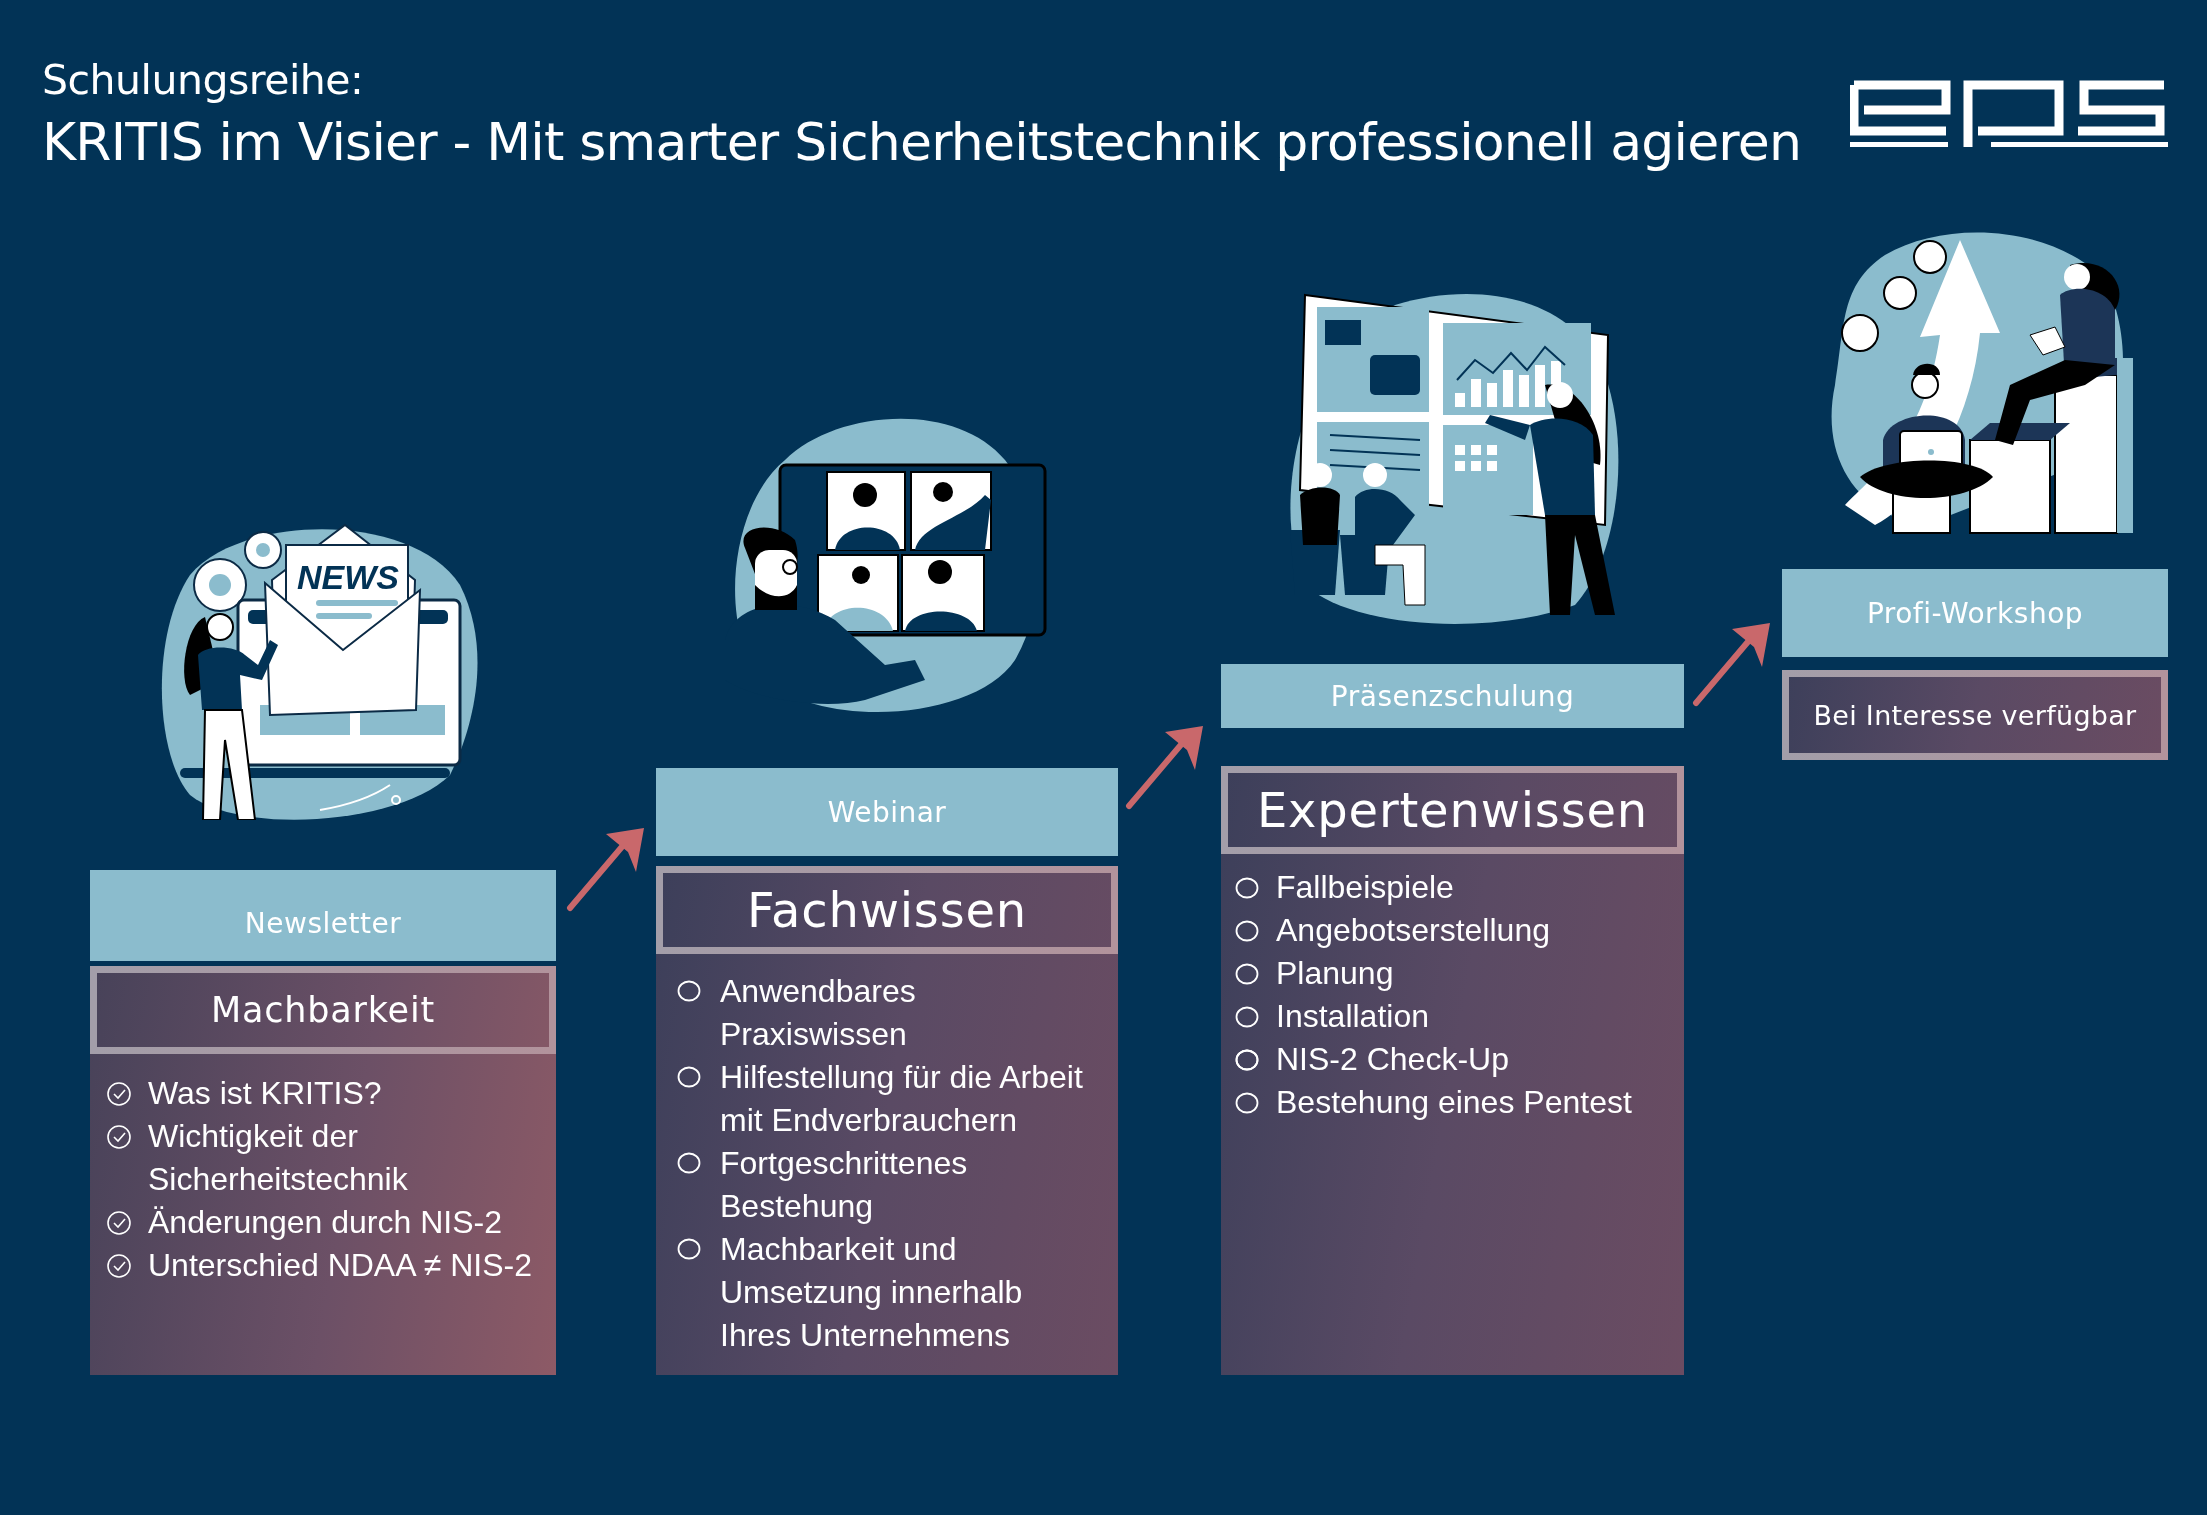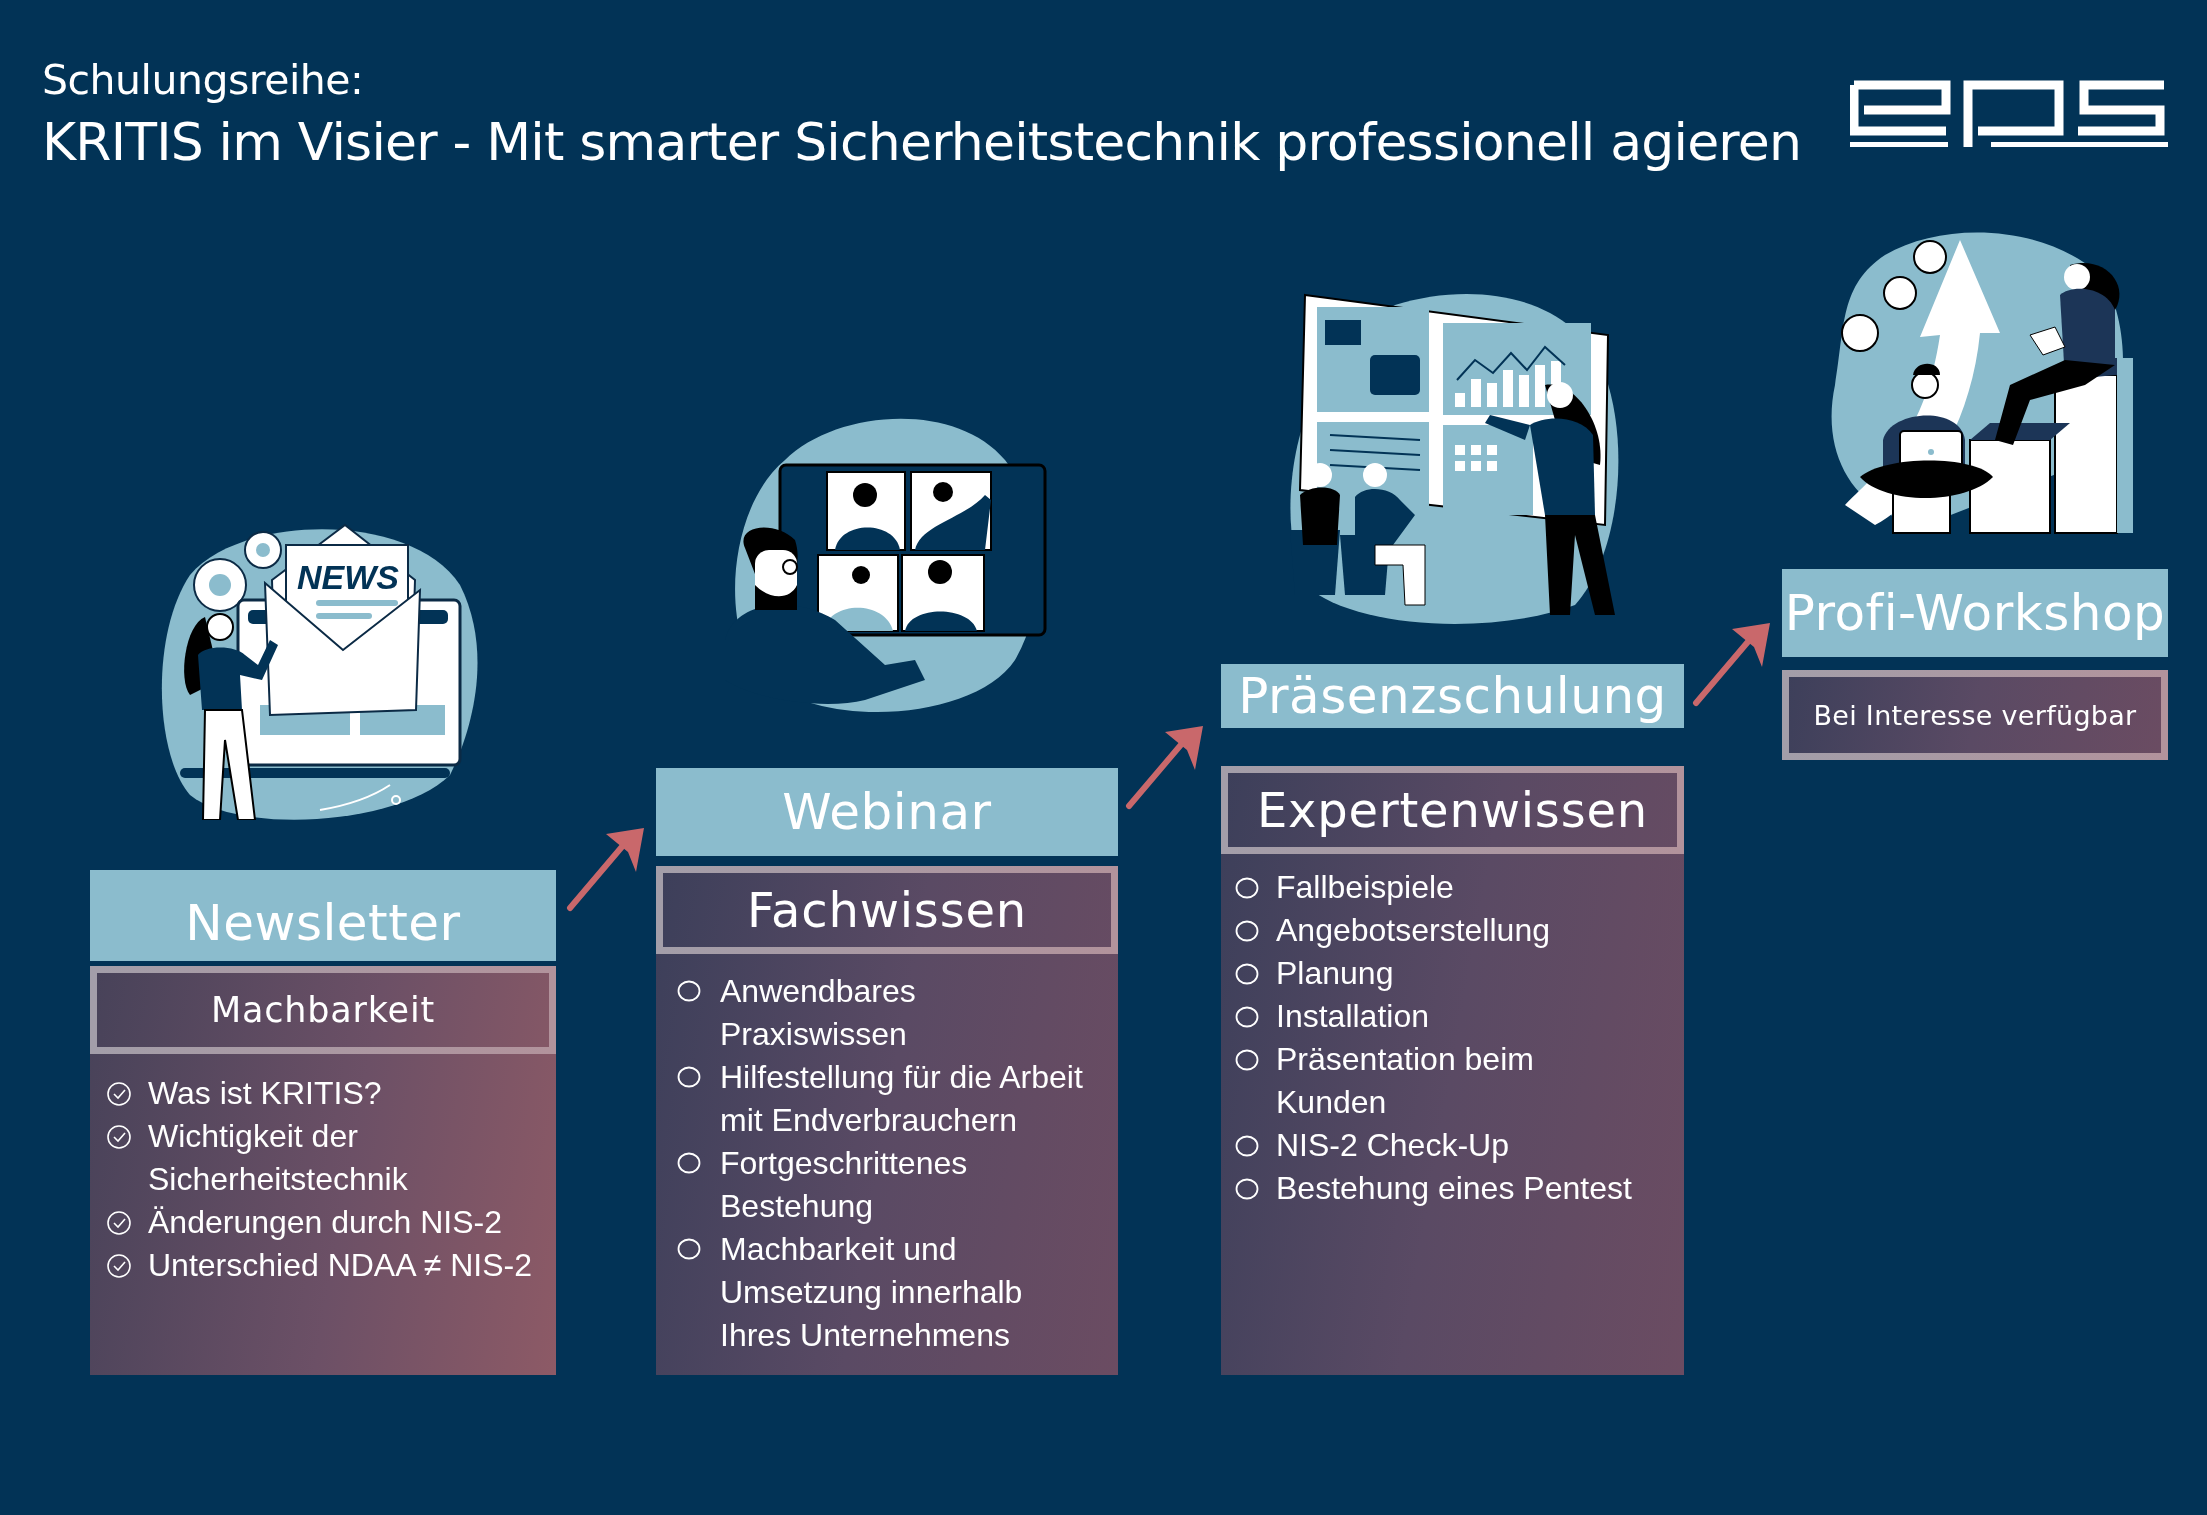--- a/index.html
+++ b/index.html
@@ -9,21 +9,21 @@
     font-family:"Liberation Sans", sans-serif;
     color:#ffffff;
   }
   .abs { position:absolute; }
   .subtitle { left:42px; top:56px; font-size:41px; font-family:"DejaVu Sans", sans-serif; font-weight:normal; letter-spacing:-0.5px; white-space:nowrap; }
   .title { left:42px; top:112px; font-size:52px; font-family:"DejaVu Sans", sans-serif; letter-spacing:-0.8px; white-space:nowrap; }
   .logo { left:1850px; top:80px; width:318px; height:72px; }
 
   .head {
     background:#8bbccd; color:#fff; text-align:center;
-    font-family:"DejaVu Sans", sans-serif; font-size:50px;
+    font-family:"DejaVu Sans", sans-serif; font-size:28px;
     display:flex; align-items:center; justify-content:center;
     letter-spacing:0.5px;
   }
   .body-box {
     background:linear-gradient(100deg, #3c3f5a 0%, #5a4a64 50%, #6b4c62 100%);
   }
   .body-box.nl { background:linear-gradient(100deg, #474259 0%, #6c5066 55%, #8d5a66 100%); }
   .sub {
     margin:0; box-sizing:border-box; border:7px solid #a99aa8;
     border-image:linear-gradient(90deg,#a39ea9,#b2939c) 1;
@@ -295,21 +295,20 @@
     <li style="padding-left:41px">
       <svg class="bullet" style="top:11px" width="24" height="22" viewBox="0 0 24 22">
           <ellipse cx="12" cy="11" rx="10.5" ry="9.5" fill="none" stroke="#fff" stroke-width="1.8"></ellipse>
         </svg>
       <span>Installation</span>
     </li>
     <li style="padding-left:41px;width:300px">
       <svg class="bullet" style="top:11px" width="24" height="22" viewBox="0 0 24 22">
           <ellipse cx="12" cy="11" rx="10.5" ry="9.5" fill="none" stroke="#fff" stroke-width="1.8"></ellipse>
         </svg>
-      <span>Präsentation beim Kunden</span>
     </li>
     <li style="padding-left:41px">
       <svg class="bullet" style="top:11px" width="24" height="22" viewBox="0 0 24 22">
           <ellipse cx="12" cy="11" rx="10.5" ry="9.5" fill="none" stroke="#fff" stroke-width="1.8"></ellipse>
         </svg>
       <span>NIS-2 Check-Up</span>
     </li>
     <li style="padding-left:41px;white-space:nowrap">
       <svg class="bullet" style="top:11px" width="24" height="22" viewBox="0 0 24 22">
           <ellipse cx="12" cy="11" rx="10.5" ry="9.5" fill="none" stroke="#fff" stroke-width="1.8"></ellipse>

